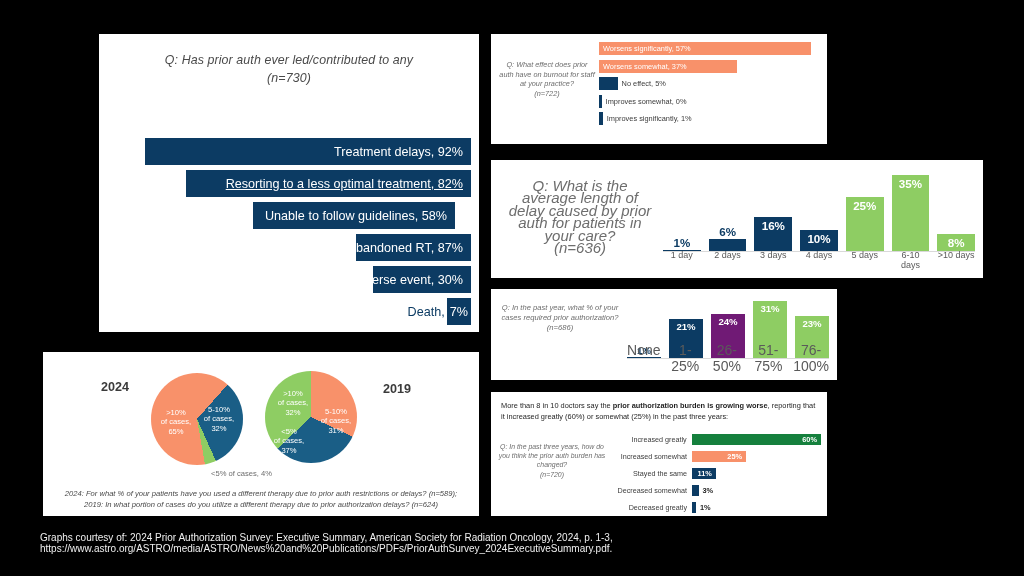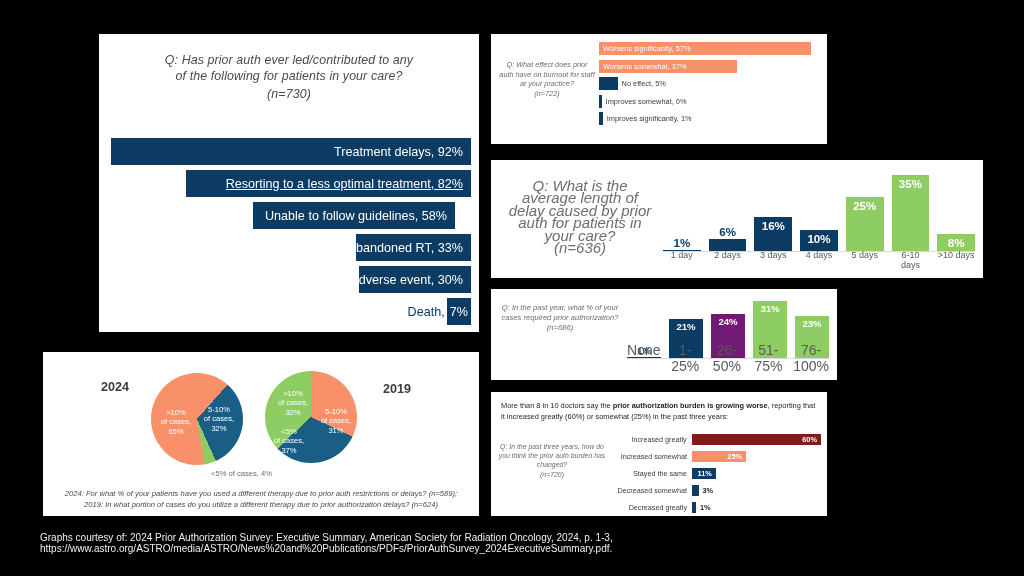--- a/index.html
+++ b/index.html
@@ -106,38 +106,37 @@
     position:absolute;left:40px;top:532px;width:620px;
     color:#efefef;font-size:10px;line-height:11.4px;
   }
 </style>
 </head>
 <body>
 
 <div class="panel" id="panelA">
   <div class="qtitle">
     <div>Q: Has prior auth ever led/contributed to any</div>
-    <div>of the following for patients in your care?</div>
     <div class="n">(n=730)</div>
   </div>
   <div class="hbars" id="panelA-bars">
       <div class="hbar-row" style="padding-right: 8px;">
-        <div class="hbar" style="width: 360px; justify-content: flex-end;">Treatment delays, 92%</div>
+        <div class="hbar" style="width: 326px; justify-content: flex-end;">Treatment delays, 92%</div>
       </div>
       <div class="hbar-row" style="padding-right: 8px;">
         <div class="hbar" style="width: 285.36px; justify-content: flex-end; text-decoration: underline;">Resorting to a less optimal treatment, 82%</div>
       </div>
       <div class="hbar-row" style="padding-right: 24px;">
         <div class="hbar" style="width: 201.84px; justify-content: flex-end;">Unable to follow guidelines, 58%</div>
       </div>
       <div class="hbar-row" style="padding-right: 8px;">
-        <div class="hbar" style="width: 114.84px; justify-content: flex-end;">Abandoned RT, 33%</div>
-      </div>
-      <div class="hbar-row" style="padding-right: 8px;">
-        <div class="hbar" style="width: 112px; justify-content: flex-end;">Adverse event, 30%</div>
+        <div class="hbar" style="width: 114.84px; justify-content: flex-end;">Abandoned RT, 87%</div>
+      </div>
+      <div class="hbar-row" style="padding-right: 8px;">
+        <div class="hbar" style="width: 98px; justify-content: flex-end;">Adverse event, 30%</div>
       </div>
       <div class="hbar-row" style="padding-right: 8px;">
         <span class="hbar-outside">Death,</span>
         <div class="hbar" style="width: 24.36px; justify-content: center; padding-right: 0px;">7%</div>
       </div>
     </div>
 </div>
 
 <div class="panel" id="panelB">
   <div class="left">
@@ -267,21 +266,21 @@
   <div class="lead">
     <span>More than 8 in 10 doctors say the </span><b>prior authorization burden is growing worse</b><span>, reporting that it increased greatly (60%) or somewhat (25%) in the past three years:</span>
   </div>
   <div class="left">
     <div class="sideq">Q: In the past three years, how do you think the prior auth burden has changed?</div>
     <div class="sideq n">(n=720)</div>
   </div>
   <div class="rows" id="panelE-rows">
       <div class="erow">
         <div class="elab">Increased greatly</div>
-        <div class="ebar" style="width: 130px; background: #7f1d1d;">
+        <div class="ebar" style="width: 130px; background: #15803d;">
           <span class="eval-in">60%</span>
         </div>
       </div>
       <div class="erow">
         <div class="elab">Increased somewhat</div>
         <div class="ebar" style="width: 54.1667px; background: rgb(248, 145, 106);">
           <span class="eval-in">25%</span>
         </div>
       </div>
       <div class="erow">

